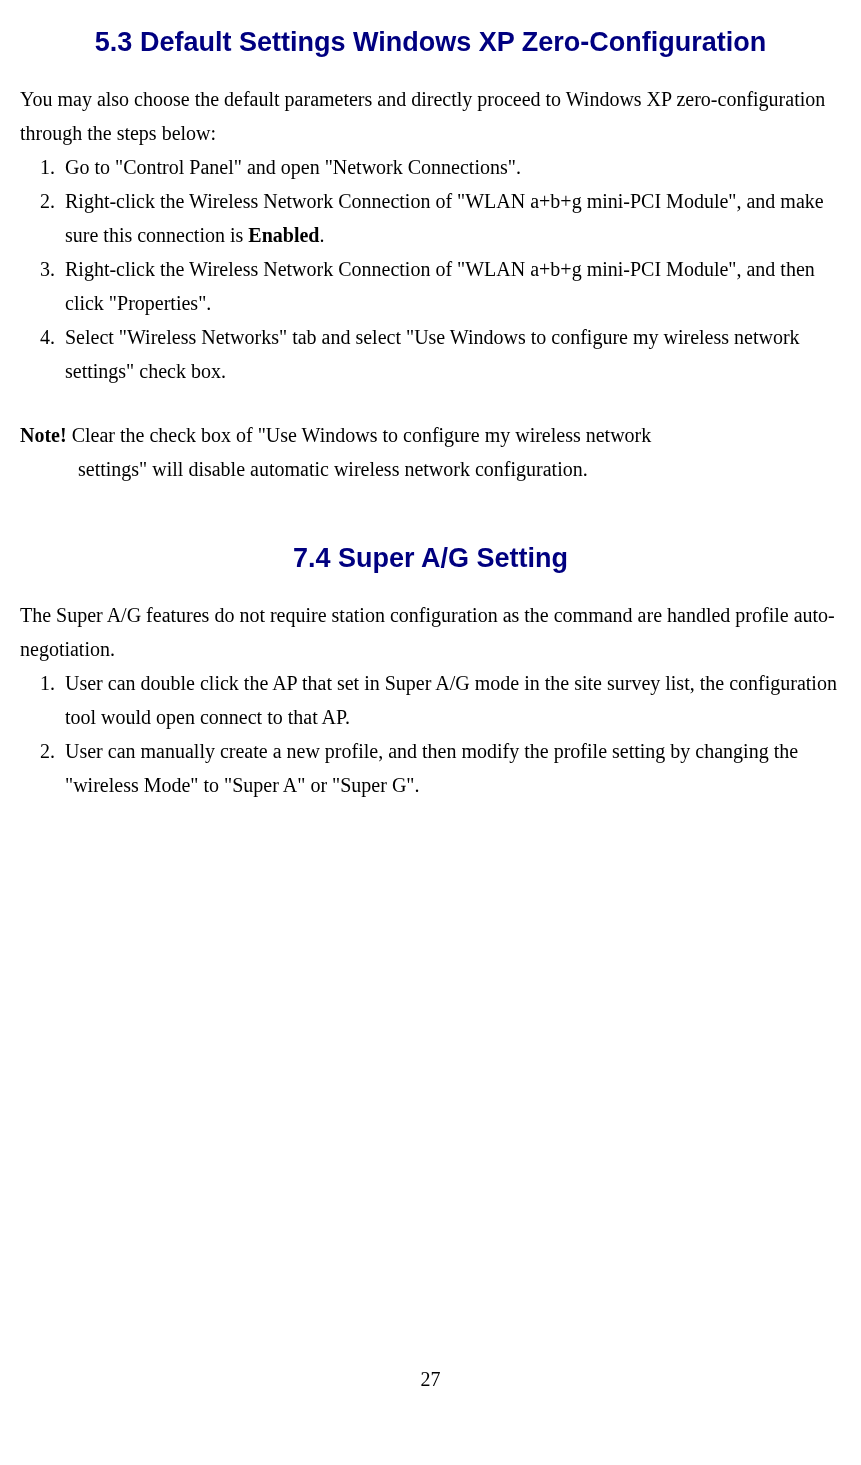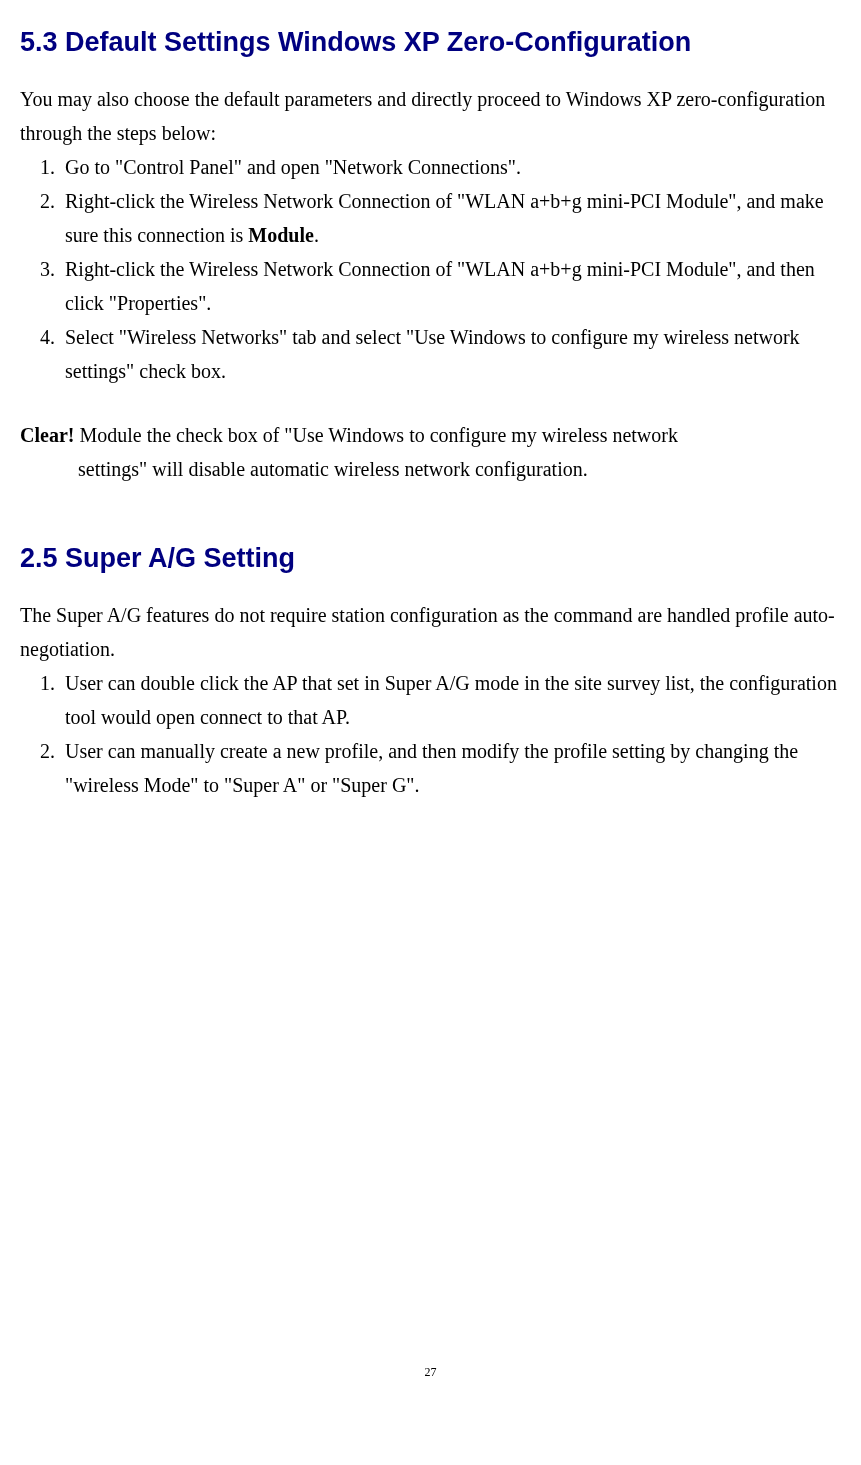--- a/index.html
+++ b/index.html
@@ -11,20 +11,21 @@
       line-height: 1.7;
       color: #000;
     }
     h2 {
       font-family: Arial, Helvetica, sans-serif;
       color: #000080;
       font-size: 27px;
       font-weight: bold;
       margin-top: 10px;
       margin-bottom: 12px;
+      text-align: center;
     }
     h2.section-54 {
       margin-top: 50px;
     }
     p.intro {
       margin: 16px 0 0 0;
     }
     ol {
       margin: 0;
       padding-left: 40px;
@@ -41,43 +42,43 @@
     }
     .note-continuation {
       margin-left: 58px;
       display: block;
     }
     .bold {
       font-weight: bold;
     }
     .page-number {
       text-align: center;
-      font-size: 12px;
+      font-size: 20px;
       margin-top: 560px;
     }
   </style>
 </head>
 <body>
 
 <h2>5.3 Default Settings Windows XP Zero-Configuration</h2>
 <p class="intro">You may also choose the default parameters and directly proceed to Windows XP zero-configuration through the steps below:</p>
 <ol>
   <li>Go to "Control Panel" and open "Network Connections".</li>
   <li>
-    <span>Right-click the Wireless Network Connection of "WLAN a+b+g mini-PCI Module", and make sure this connection is </span><span class="bold">Module</span><span>.</span>
+    <span>Right-click the Wireless Network Connection of "WLAN a+b+g mini-PCI Module", and make sure this connection is </span><span class="bold">Enabled</span><span>.</span>
   </li>
   <li>Right-click the Wireless Network Connection of "WLAN a+b+g mini-PCI Module", and then click "Properties".</li>
   <li>Select "Wireless Networks" tab and select "Use Windows to configure my wireless network settings" check box.</li>
 </ol>
 
 <div class="note-block">
-  <span class="note-label">Clear!</span><span> Module the check box of "Use Windows to configure my wireless network</span>
+  <span class="note-label">Note!</span><span> Clear the check box of "Use Windows to configure my wireless network</span>
   <span class="note-continuation">settings" will disable automatic wireless network configuration.</span>
 </div>
 
-<h2 class="section-54">2.5 Super A/G Setting</h2>
+<h2 class="section-54">7.4 Super A/G Setting</h2>
 <p class="intro">The Super A/G features do not require station configuration as the command are handled profile auto-negotiation.</p>
 <ol>
   <li>User can double click the AP that set in Super A/G mode in the site survey list, the configuration tool would open connect to that AP.</li>
   <li>User can manually create a new profile, and then modify the profile setting by changing the "wireless Mode" to "Super A" or "Super G".</li>
 </ol>
 
 <div class="page-number">27</div>
 
 </body></html>

